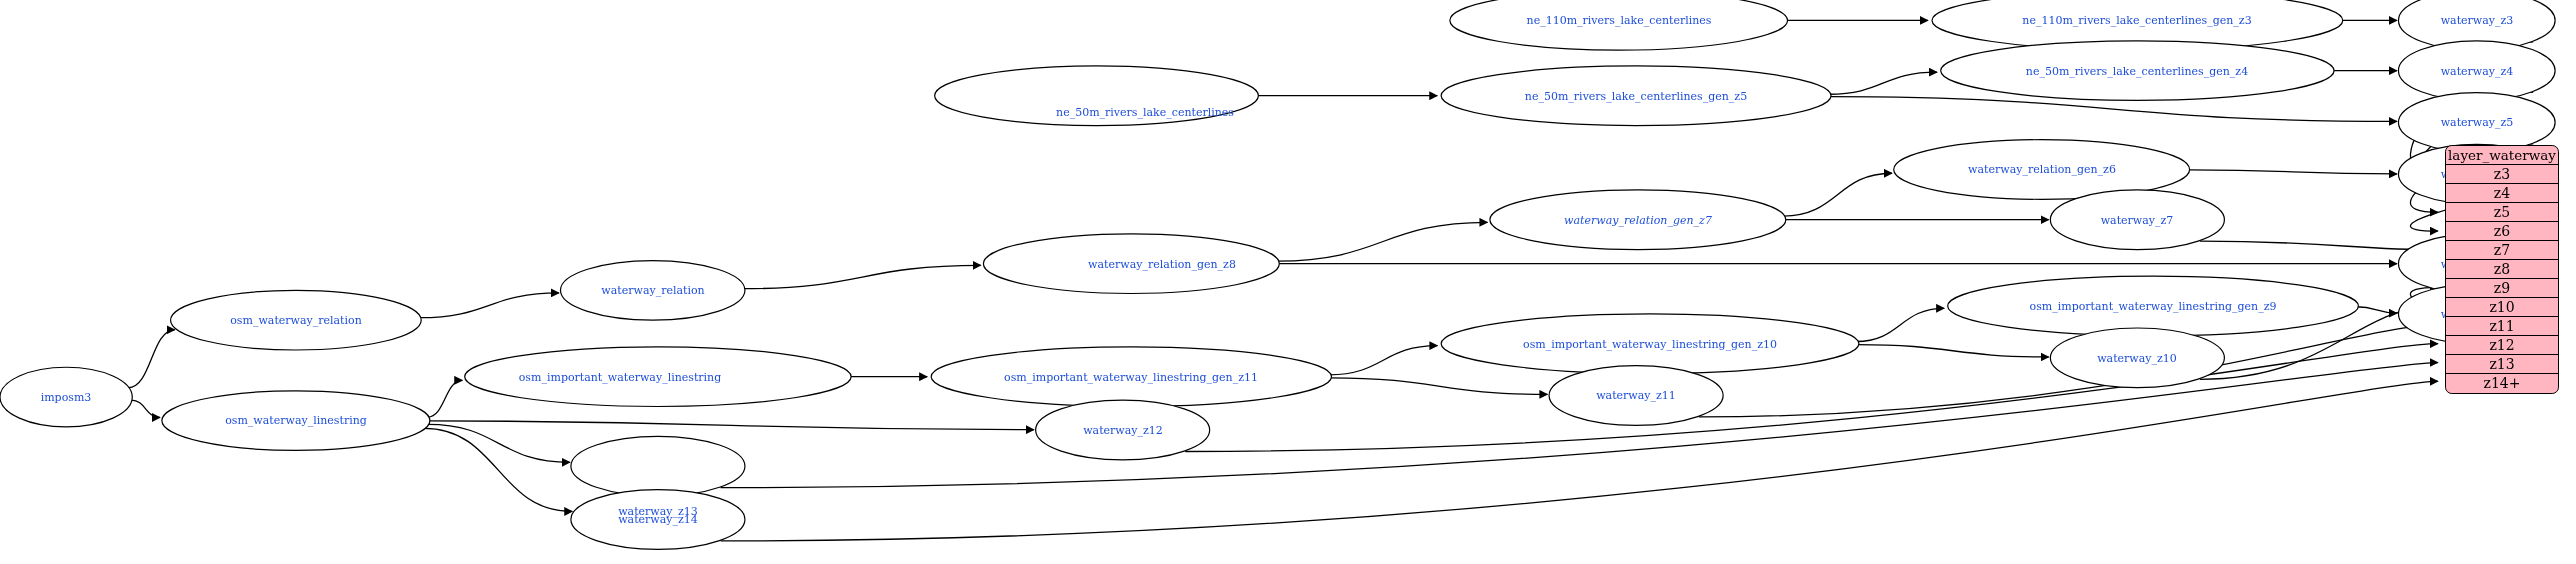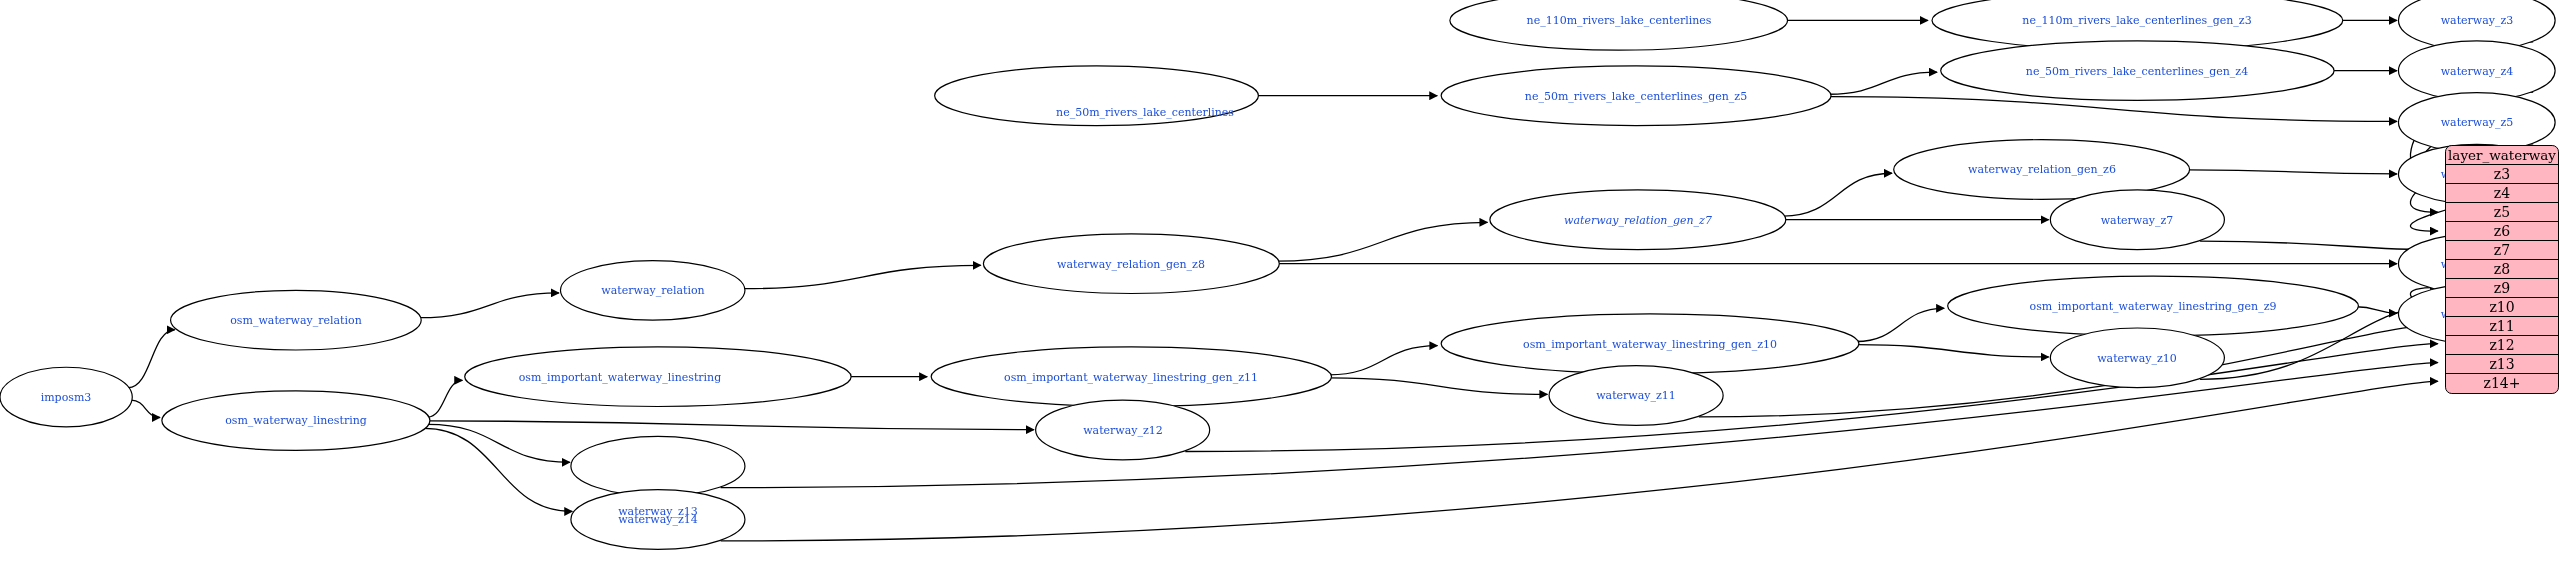--- a/index.html
+++ b/index.html
@@ -117,21 +117,21 @@
       </g>
   </svg>
   <div id="label-layer">
       <div class="node-label" style="left: 66px; top: 397px;">imposm3</div>
       <div class="node-label" style="left: 296px; top: 320px;">osm_waterway_relation</div>
       <div class="node-label" style="left: 296px; top: 420px;">osm_waterway_linestring</div>
       <div class="node-label" style="left: 653px; top: 290px;">waterway_relation</div>
       <div class="node-label" style="left: 620px; top: 377px;">osm_important_waterway_linestring</div>
       <div class="node-label" style="left: 658px; top: 466px; margin-top: 45px;">waterway_z13</div>
       <div class="node-label" style="left: 658px; top: 519px;">waterway_z14</div>
-      <div class="node-label" style="left: 1131px; top: 264px; text-align: right;">waterway_relation_gen_z8</div>
+      <div class="node-label" style="left: 1162px; top: 264px; text-align: right;">waterway_relation_gen_z8</div>
       <div class="node-label" style="left: 1131px; top: 377px;">osm_important_waterway_linestring_gen_z11</div>
       <div class="node-label" style="left: 1123px; top: 430px;">waterway_z12</div>
       <div class="node-label" style="left: 1097px; top: 112px; margin-left: 48px;">ne_50m_rivers_lake_centerlines</div>
       <div class="node-label" style="left: 1619px; top: 20.4px;">ne_110m_rivers_lake_centerlines</div>
       <div class="node-label" style="left: 1636px; top: 96px;">ne_50m_rivers_lake_centerlines_gen_z5</div>
       <div class="node-label" style="left: 1638px; top: 220px; font-style: italic;">waterway_relation_gen_z7</div>
       <div class="node-label" style="left: 1650px; top: 344px;">osm_important_waterway_linestring_gen_z10</div>
       <div class="node-label" style="left: 1636px; top: 395px;">waterway_z11</div>
       <div class="node-label" style="left: 2137px; top: 20.4px;">ne_110m_rivers_lake_centerlines_gen_z3</div>
       <div class="node-label" style="left: 2137px; top: 71px;">ne_50m_rivers_lake_centerlines_gen_z4</div>

